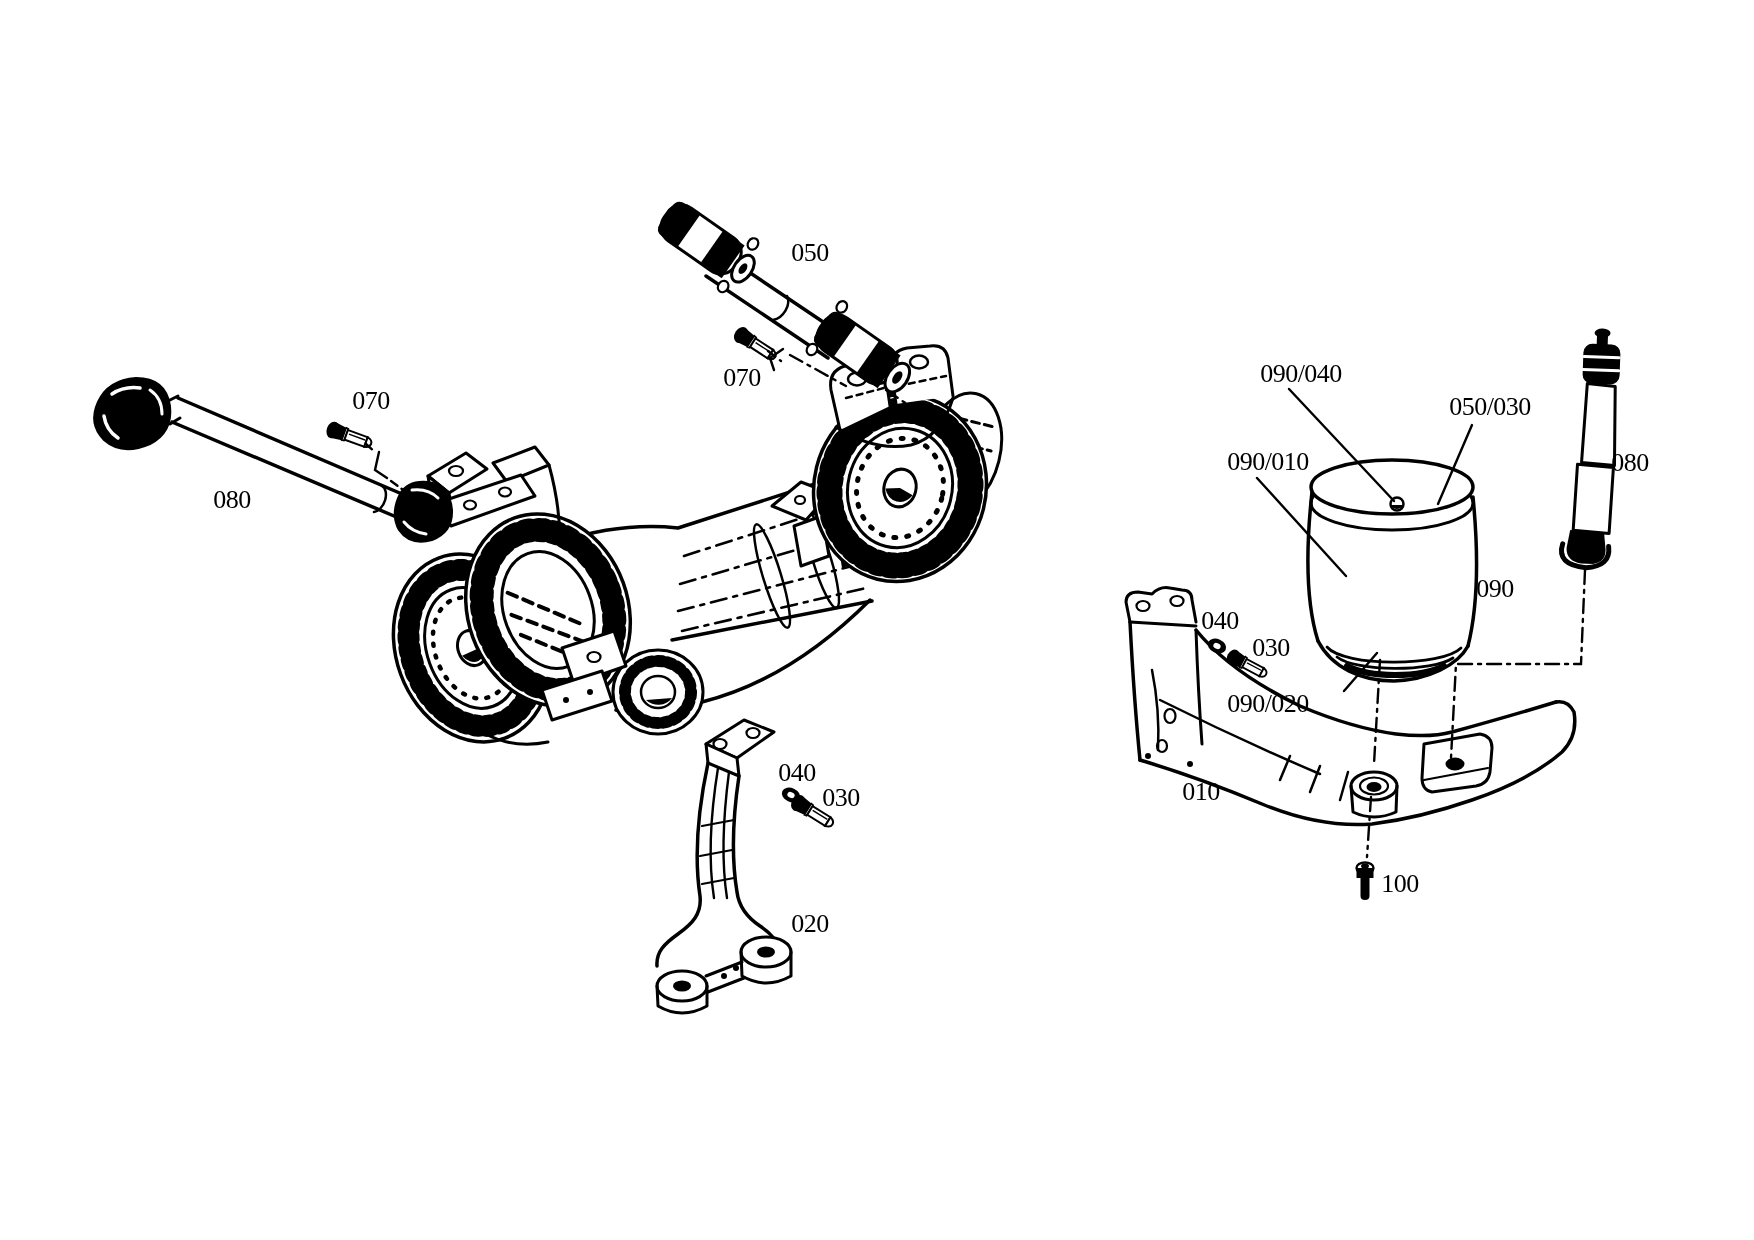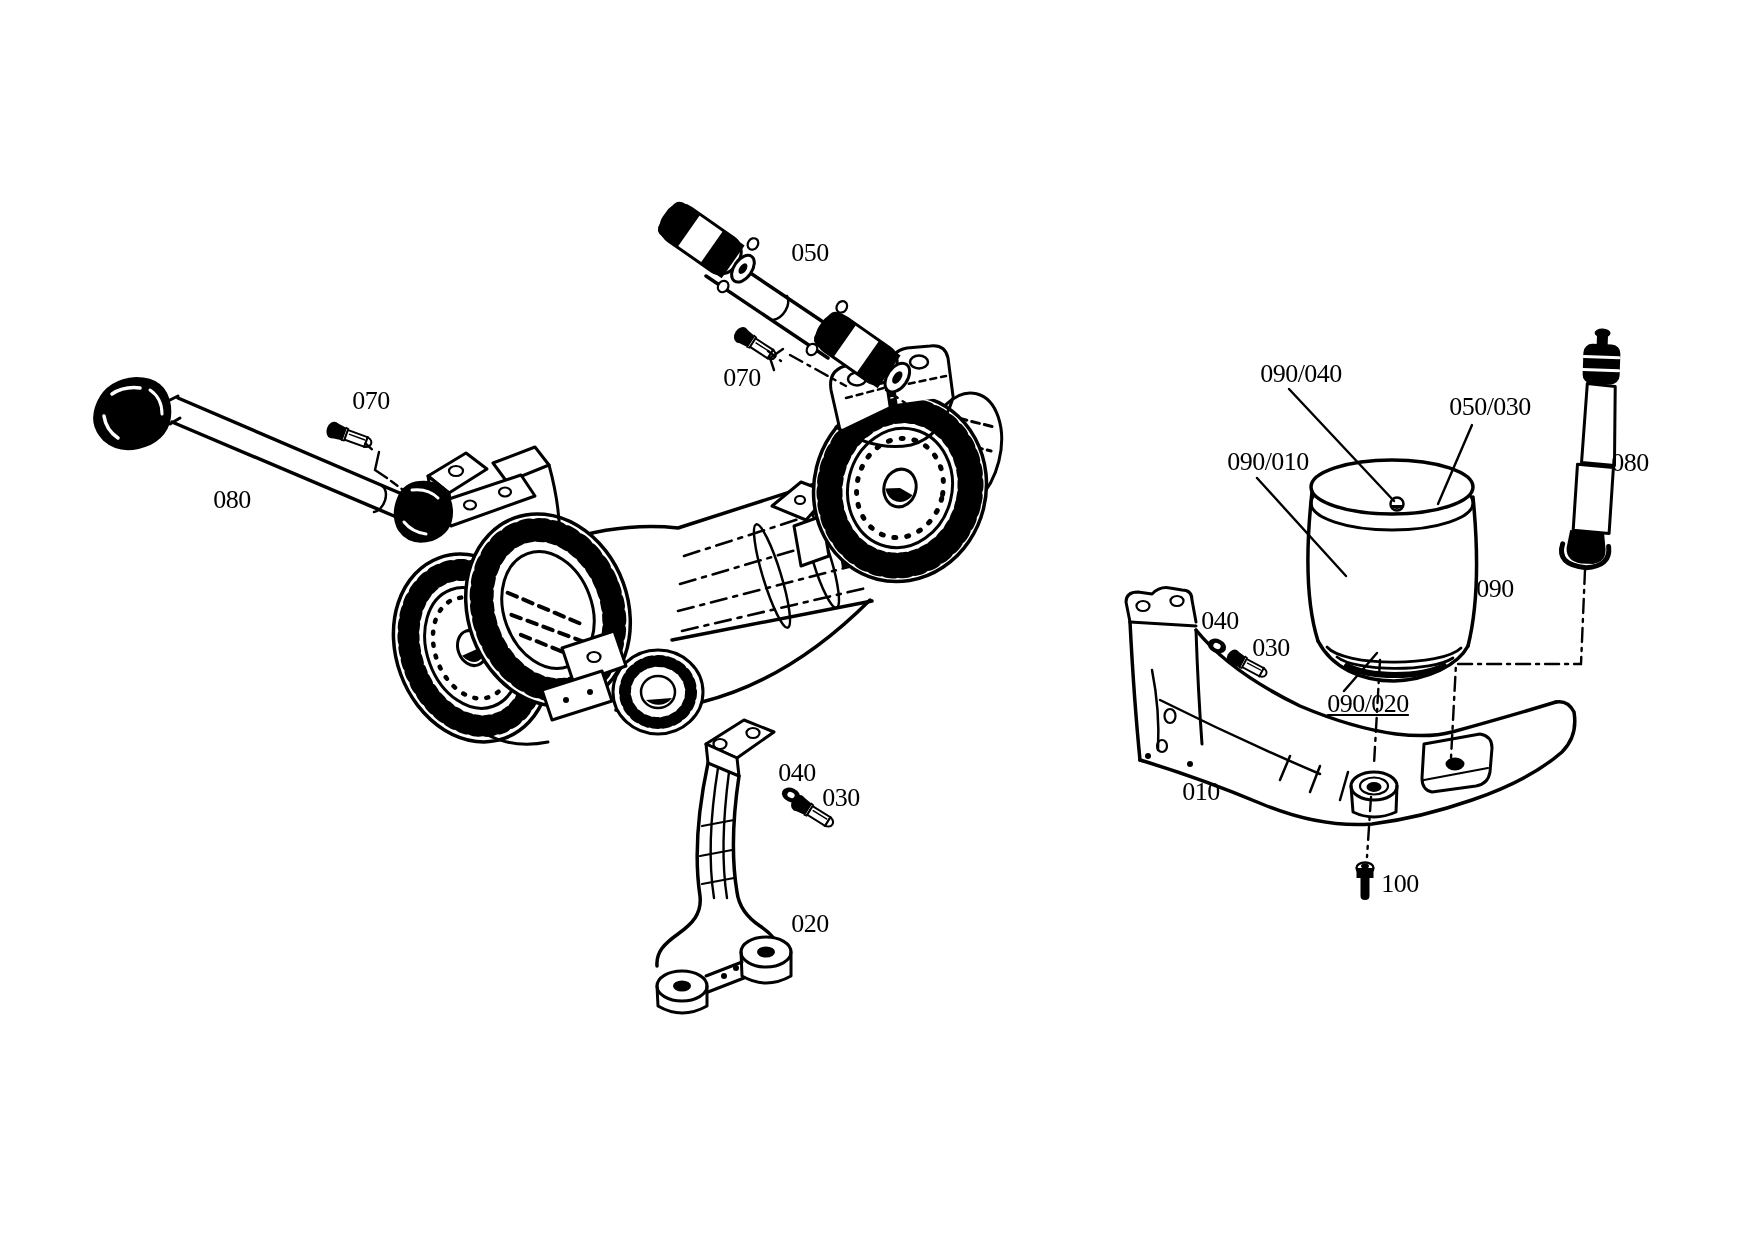--- a/index.html
+++ b/index.html
@@ -282,18 +282,18 @@
       <div class="part-label" style="left: 797px; top: 773px;">040</div>
       <div class="part-label" style="left: 841px; top: 798px;">030</div>
       <div class="part-label" style="left: 810px; top: 924px;">020</div>
       <div class="part-label" style="left: 1201px; top: 792px;">010</div>
       <div class="part-label" style="left: 1220px; top: 621px;">040</div>
       <div class="part-label" style="left: 1271px; top: 648px;">030</div>
       <div class="part-label" style="left: 1301px; top: 374px;">090/040</div>
       <div class="part-label" style="left: 1490px; top: 407px;">050/030</div>
       <div class="part-label" style="left: 1268px; top: 462px; font-family: Liberation Serif, serif;">090/010</div>
       <div class="part-label" style="left: 1495px; top: 573px; margin-top: 16px;">090</div>
-      <div class="part-label" style="left: 1368px; top: 704px; text-decoration: underline;">090/020</div>
+      <div class="part-label" style="left: 1268px; top: 704px;">090/020</div>
       <div class="part-label" style="left: 1630px; top: 463px;">080</div>
       <div class="part-label" style="left: 1400px; top: 884px;">100</div>
     </div>
 
 </div>
 
 </body></html>

